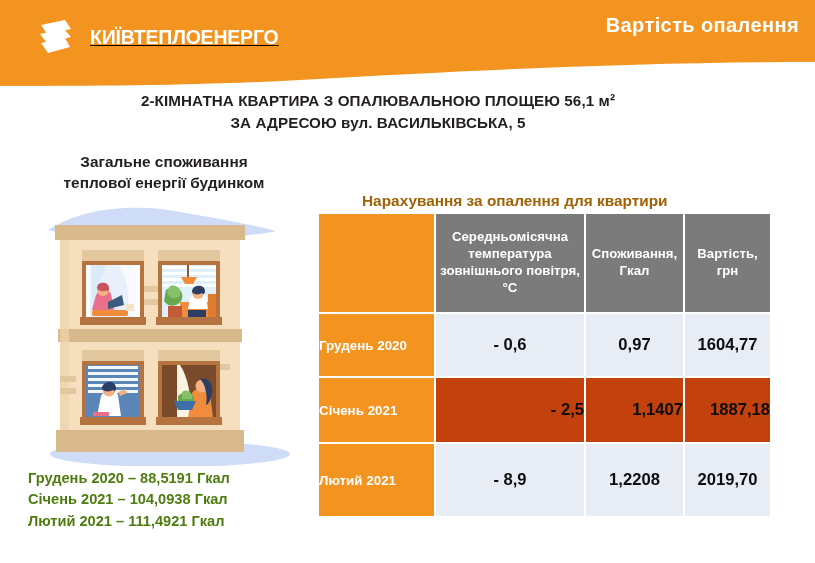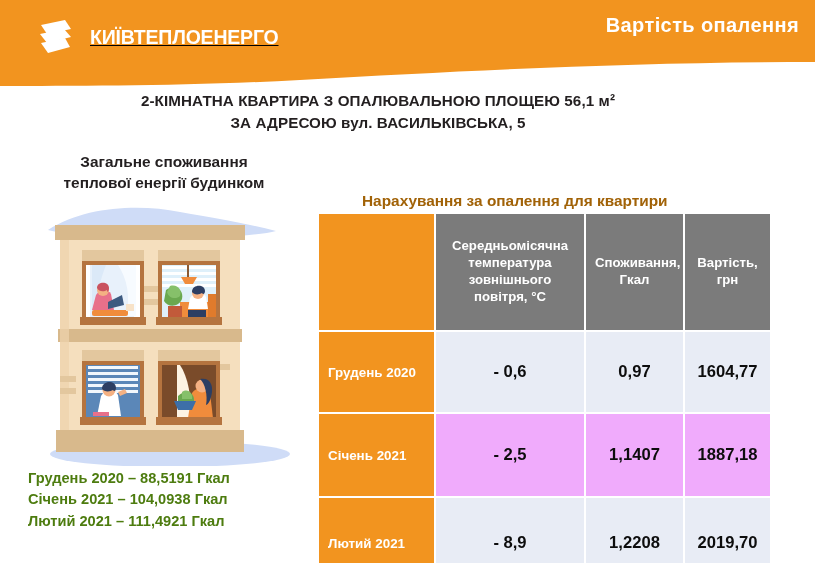--- a/index.html
+++ b/index.html
@@ -126,21 +126,21 @@
   .data-table {
     position: absolute;
     left: 317px;
     top: 212px;
     width: 453px;
     border-collapse: separate;
     border-spacing: 2px;
     table-layout: fixed;
   }
   .data-table th, .data-table td {
-    padding: 9px;
+    padding: 0;
     margin: 0;
   }
   .col-month   { width: 115px; }
   .col-temp    { width: 148px; }
   .col-cons    { width: 97px; }
   .col-cost    { width: 85px; }
 
   .th-corner {
     background: #f2941f;
     height: 98px;
@@ -165,21 +165,21 @@
     vertical-align: middle;
   }
   .td-val {
     color: #0d0d0d;
     font-size: 16.6px;
     font-weight: bold;
     text-align: center;
     vertical-align: middle;
   }
   tr.row-light .td-val { background: #e8ecf5; }
-  tr.row-dark  .td-val { background: #f0abfc; }
+  tr.row-dark  .td-val { background: #c2410c; text-align: right; }
   tr.r1 td { height: 62px; }
   tr.r2 td { height: 64px; }
   tr.r3 td { height: 72px; }
 </style>
 </head>
 <body>
 
 <div class="header">
   <svg class="header-bg" viewBox="0 0 815 86" preserveAspectRatio="none">
     <path d="M0,0 L815,0 L815,62 C640,62 480,70 300,80 C190,86 80,86 0,86 Z" fill="#F2941F"></path>

